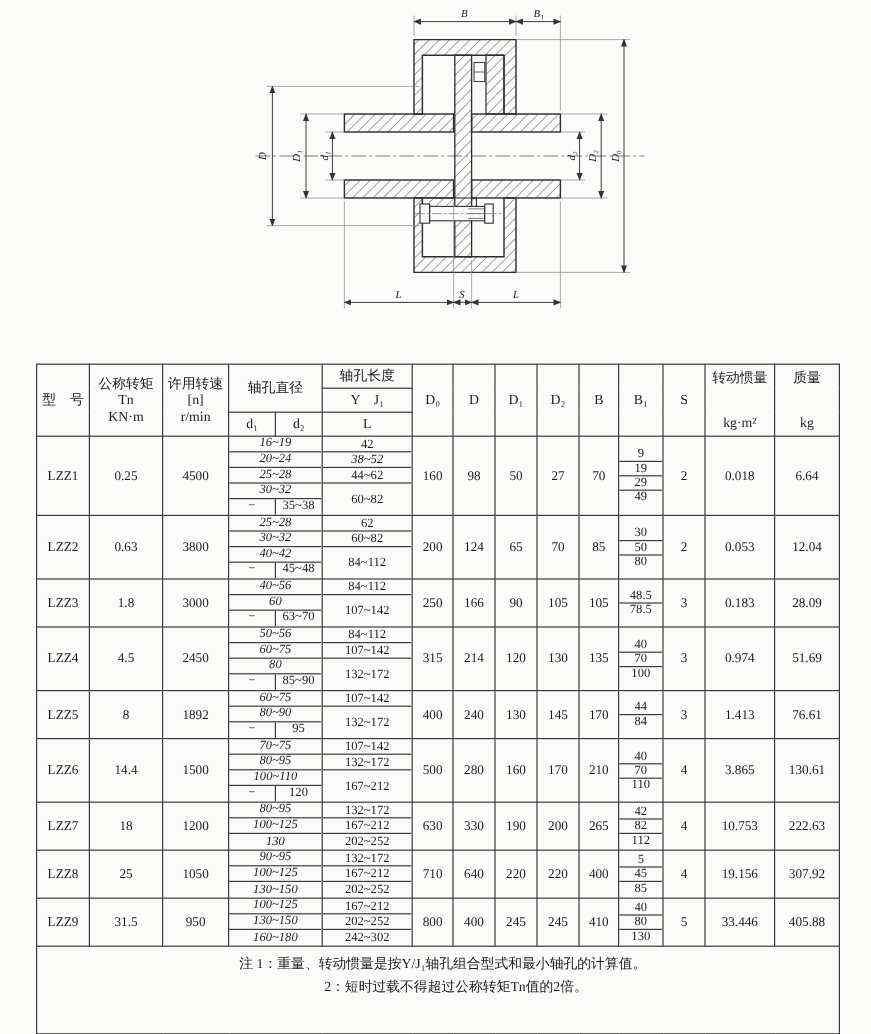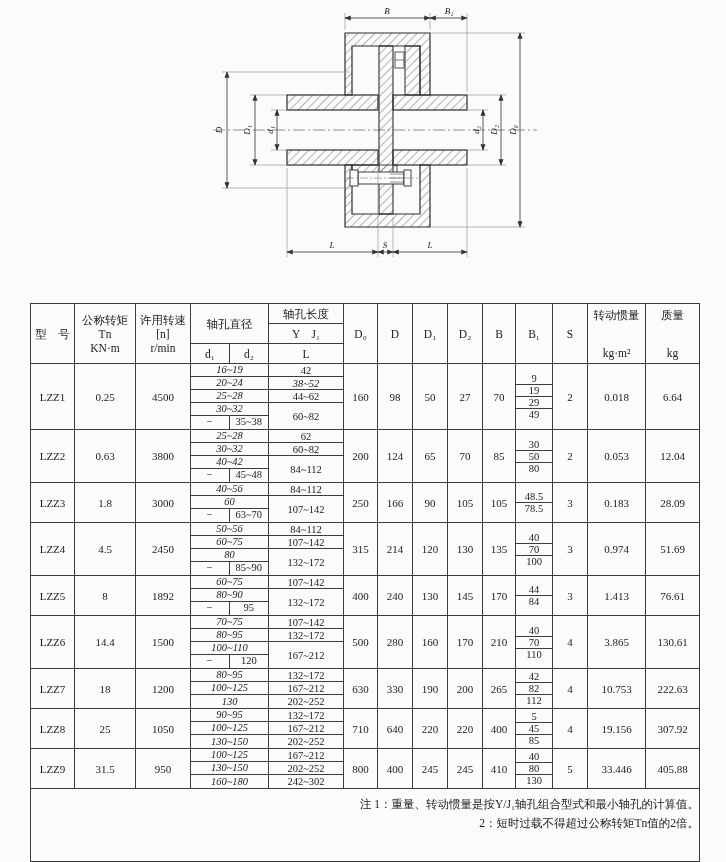--- a/index.html
+++ b/index.html
@@ -26,21 +26,21 @@
   .bore-row .half{width:50%;text-align:center;box-sizing:border-box;height:100%;line-height:12px;}
   .bore-row .half.l{border-right:1px solid #3c3c3c;}
   .l-row{border-bottom:1px solid #3c3c3c;display:flex;align-items:center;justify-content:center;
          font-size:10.5px;box-sizing:border-box;}
   .l-row.last{border-bottom:none;}
   .b1-stack{display:flex;flex-direction:column;height:100%;}
   .b1-cell{flex:1;border-bottom:1px solid #3c3c3c;display:flex;align-items:center;
            justify-content:center;font-size:10.5px;box-sizing:border-box;}
   .b1-cell.last{border-bottom:none;}
   td.main{font-size:11px;}
-  tr.notes-row td{text-align:right;vertical-align:top;height:66px;padding-top:6px;font-size:11.5px;}
+  tr.notes-row td{text-align:center;vertical-align:top;height:66px;padding-top:6px;font-size:11.5px;}
   .note-line{padding-left:8px;line-height:19px;}
   .note-indent{padding-left:30px;}
 </style>
 </head>
 <body>
 
 <div class="page">
 
   
   <svg width="726" height="268" viewBox="0 0 726 268">

